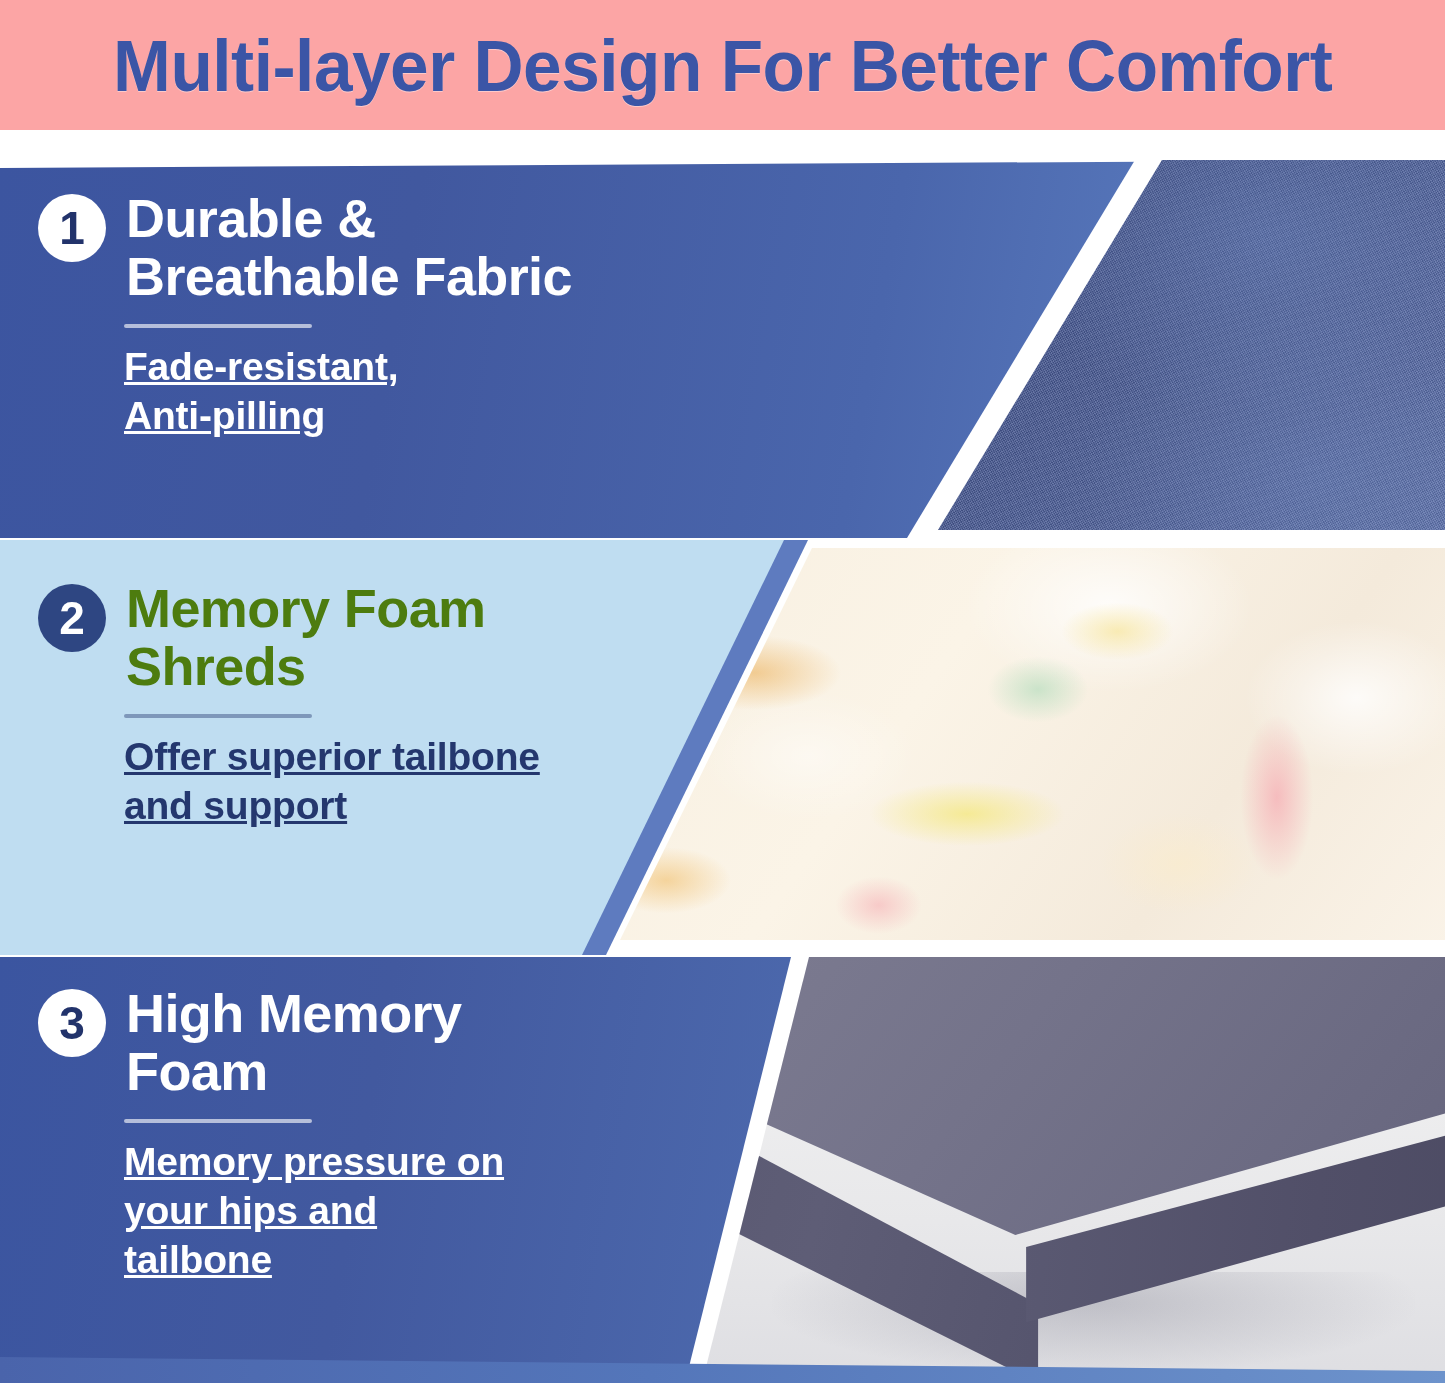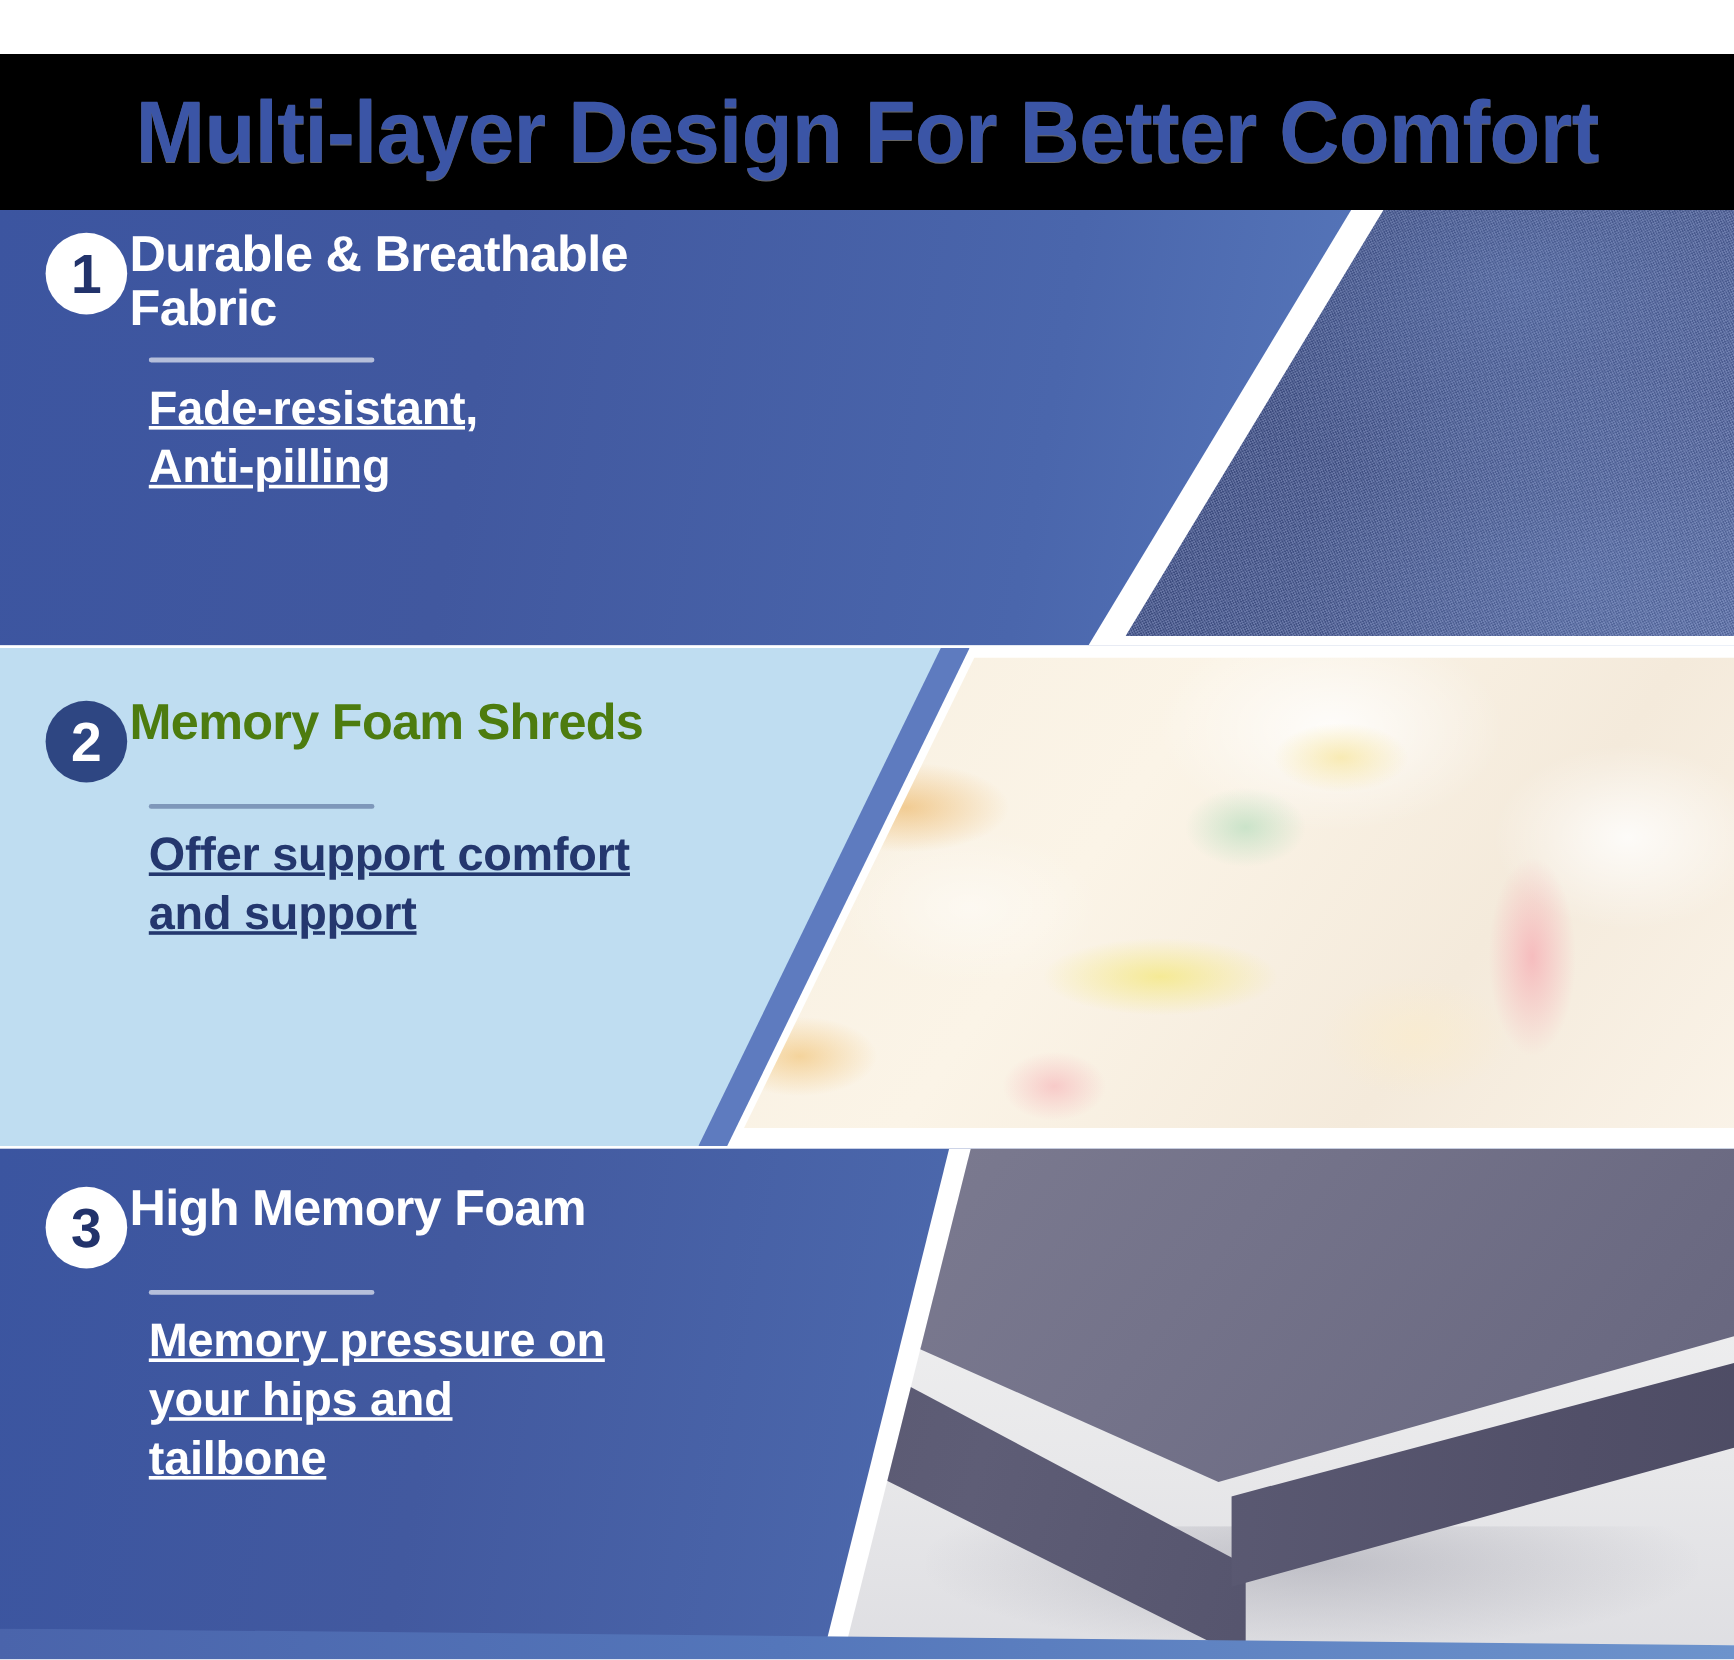--- a/index.html
+++ b/index.html
@@ -16,23 +16,22 @@
     height:1383px;
     background:#ffffff;
   }
 
   
   .title-bar {
     position:absolute;
     left:0; top:0;
     width:1445px; height:130px;
     display:flex; align-items:center; justify-content:center;
-    background:#000000;
+    background:#fca5a5;
     z-index:40;
-    margin-top:45px;
   }
   .title-text {
     font-size:73px;
     font-weight:700;
     letter-spacing:-0.5px;
     color:#3B55A6;
     white-space:nowrap;
     transform:scaleX(0.95);
     text-shadow:0 1px 0 rgba(255,255,255,0.4);
   }
@@ -70,22 +69,22 @@
     border-radius:50%;
     display:flex; align-items:center; justify-content:center;
     font-size:46px; font-weight:700;
     line-height:1;
     margin-top:4px;
   }
   .badge-light { background:#ffffff; color:#22336B; }
   .badge-dark  { background:#2E4682; color:#ffffff; }
 
   .heading {
-    margin-left:2px;
-    font-size:42px;
+    margin-left:20px;
+    font-size:54px;
     font-weight:700;
     line-height:1.07;
     letter-spacing:-0.6px;
     transform-origin:left top;
   }
   .heading.on-dark  { color:#ffffff; }
   .heading.on-light { color:#4d7c0f; }
 
   .rule {
     height:4px;
@@ -265,21 +264,21 @@
     <div class="photo">
       <div class="shreds"></div>
     </div>
 
     <div class="text-col">
       <div class="head-row">
         <div class="badge badge-dark">2</div>
         <div class="heading on-light" style="max-width: 470px;">Memory Foam Shreds</div>
       </div>
       <div class="rule on-light"></div>
-      <div class="sub on-light" style="max-width: 440px;">Offer support comfort and support</div>
+      <div class="sub on-light" style="max-width: 440px;">Offer superior tailbone and support</div>
     </div>
   </section>
 
   <section class="panel" id="panel3">
     <div class="panel-bg"></div>
 
     <div class="photo-white"></div>
     <div class="photo">
       <div class="foamblock">
         <div class="foam-shadow"></div>

